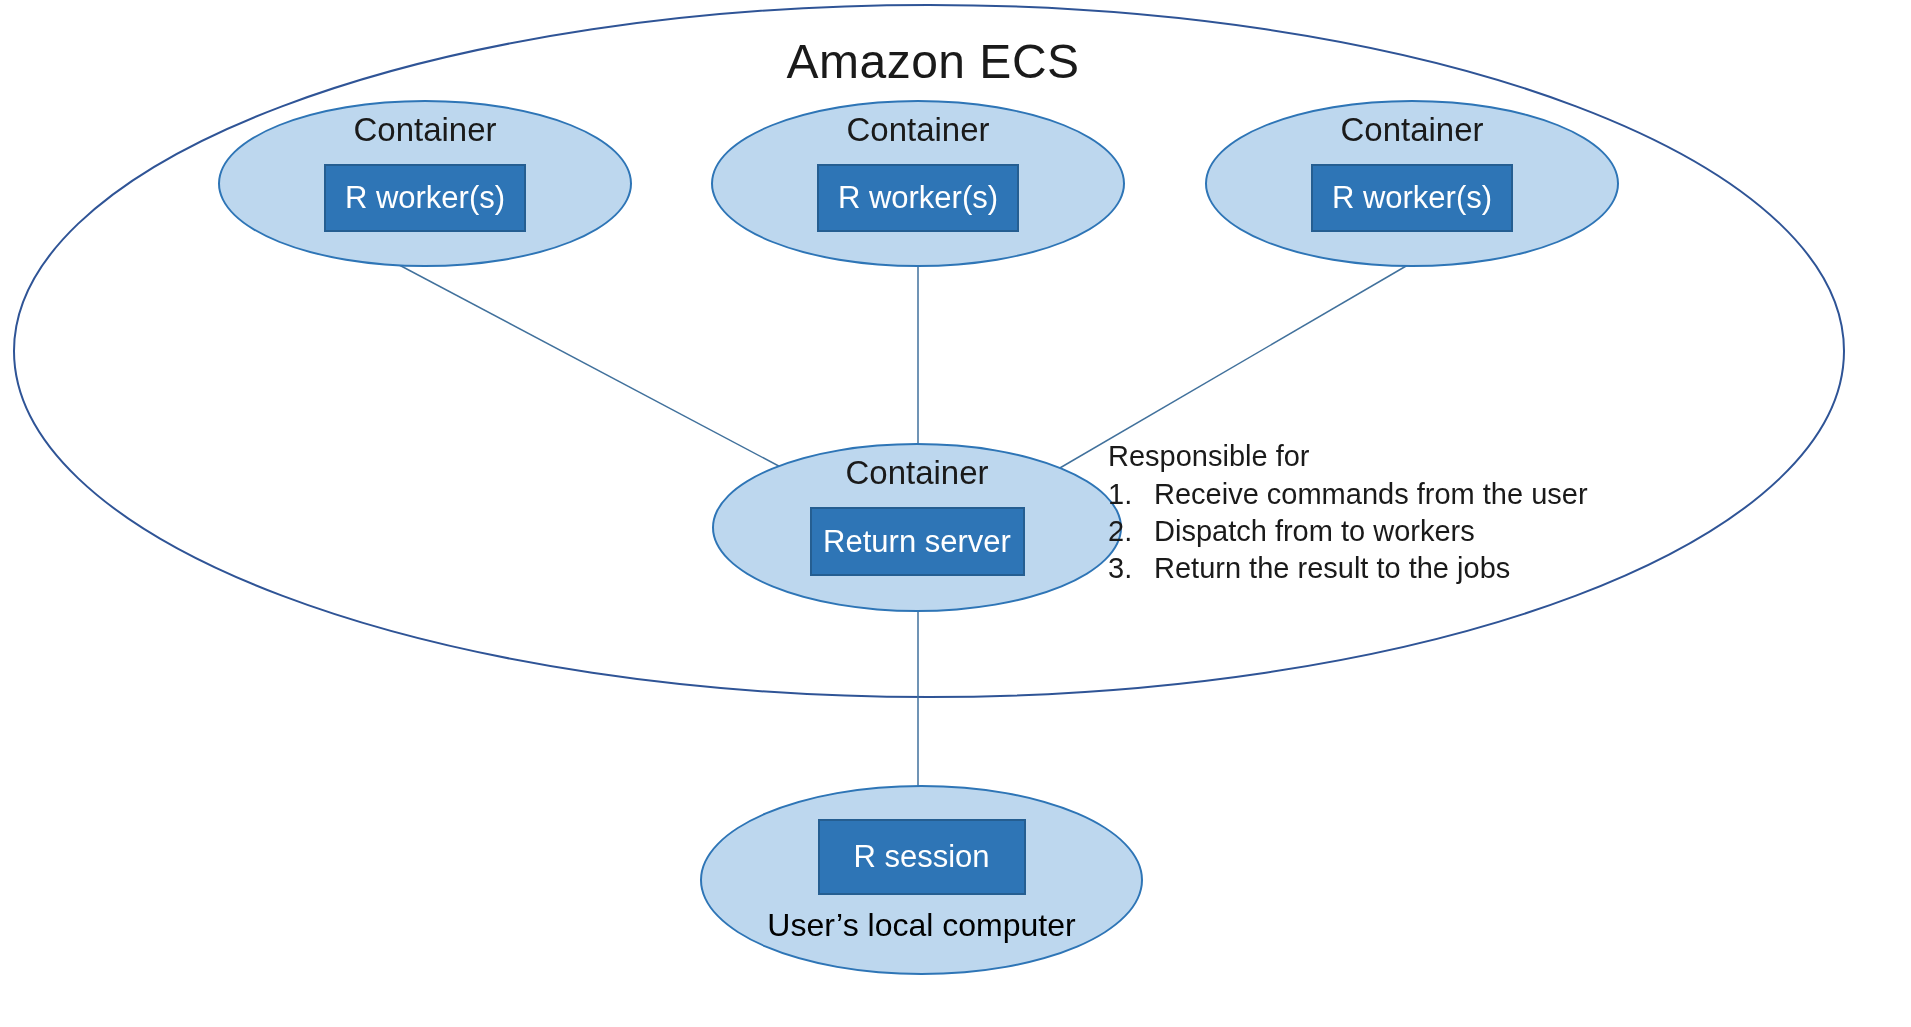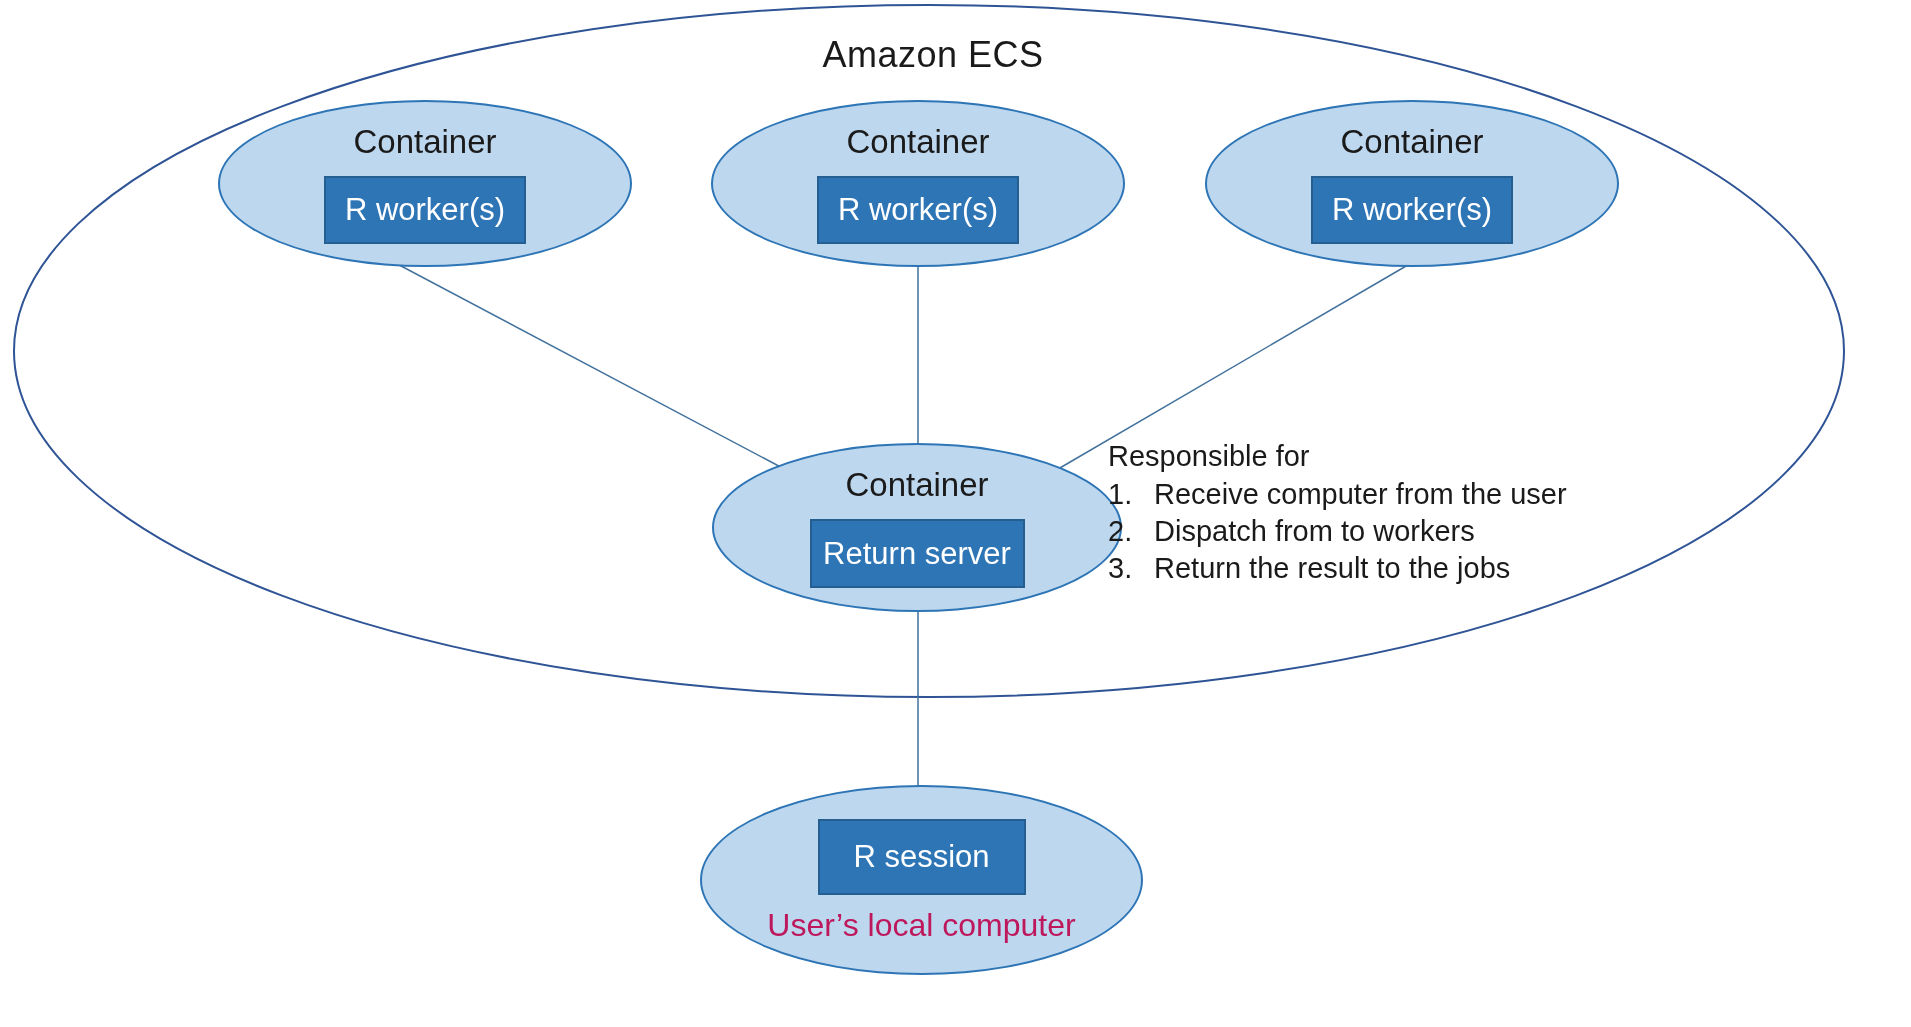--- a/index.html
+++ b/index.html
@@ -18,21 +18,21 @@
     position: absolute;
     left: 0; top: 0;
     width: 1911px; height: 1027px;
   }
 
   .diagram-title {
     position: absolute;
     left: 733px; top: 34px;
     width: 400px;
     text-align: center;
-    font-size: 36px;
+    font-size: 48px;
     color: #1a1a1a;
     letter-spacing: 0.5px;
   }
 
   .ellipse {
     position: absolute;
     background: #BDD7EE;
     border: 2px solid #2E75B6;
     border-radius: 50%;
     display: flex;
@@ -43,21 +43,21 @@
   .worker-node { width: 414px; height: 167px; top: 100px; }
   .worker-node.w0 { left: 218px; }
   .worker-node.w1 { left: 711px; }
   .worker-node.w2 { left: 1205px; }
 
   .redis-node { left: 712px; top: 443px; width: 410px; height: 169px; }
 
   .local-node { left: 700px; top: 785px; width: 443px; height: 190px; }
 
   .node-label {
-    margin-top: 20px;
+    margin-top: 8px;
     font-size: 33px;
     line-height: 40px;
     color: #1a1a1a;
   }
 
   .inner-box {
     background: #2E75B6;
     border: 2px solid #255E91;
     color: #ffffff;
     display: flex;
@@ -67,21 +67,21 @@
   }
 
   .worker-box { margin-top: 14px; width: 202px; height: 68px; }
   .redis-box  { margin-top: 14px; width: 215px; height: 69px; }
   .session-box { margin-top: 32px; width: 208px; height: 76px; }
 
   .local-label {
     margin-top: 10px;
     font-size: 32px;
     line-height: 40px;
-    color: #be185d;
+    color: #000000;
   }
 
   .resp {
     position: absolute;
     left: 1108px; top: 438px;
     width: 600px;
     color: #1a1a1a;
     font-size: 29px;
   }
   .resp-heading {
@@ -127,21 +127,21 @@
 
   <div class="ellipse redis-node">
     <div class="node-label">Container</div>
     <div class="inner-box redis-box">Return server</div>
   </div>
 
   <div class="resp">
     <div class="resp-heading">Responsible for</div>
     <div class="resp-row">
       <span class="resp-num">1.</span>
-      <span class="resp-text">Receive computer from the user</span>
+      <span class="resp-text">Receive commands from the user</span>
     </div>
     <div class="resp-row">
       <span class="resp-num">2.</span>
       <span class="resp-text">Dispatch from to workers</span>
     </div>
     <div class="resp-row">
       <span class="resp-num">3.</span>
       <span class="resp-text">Return the result to the jobs</span>
     </div>
   </div>

